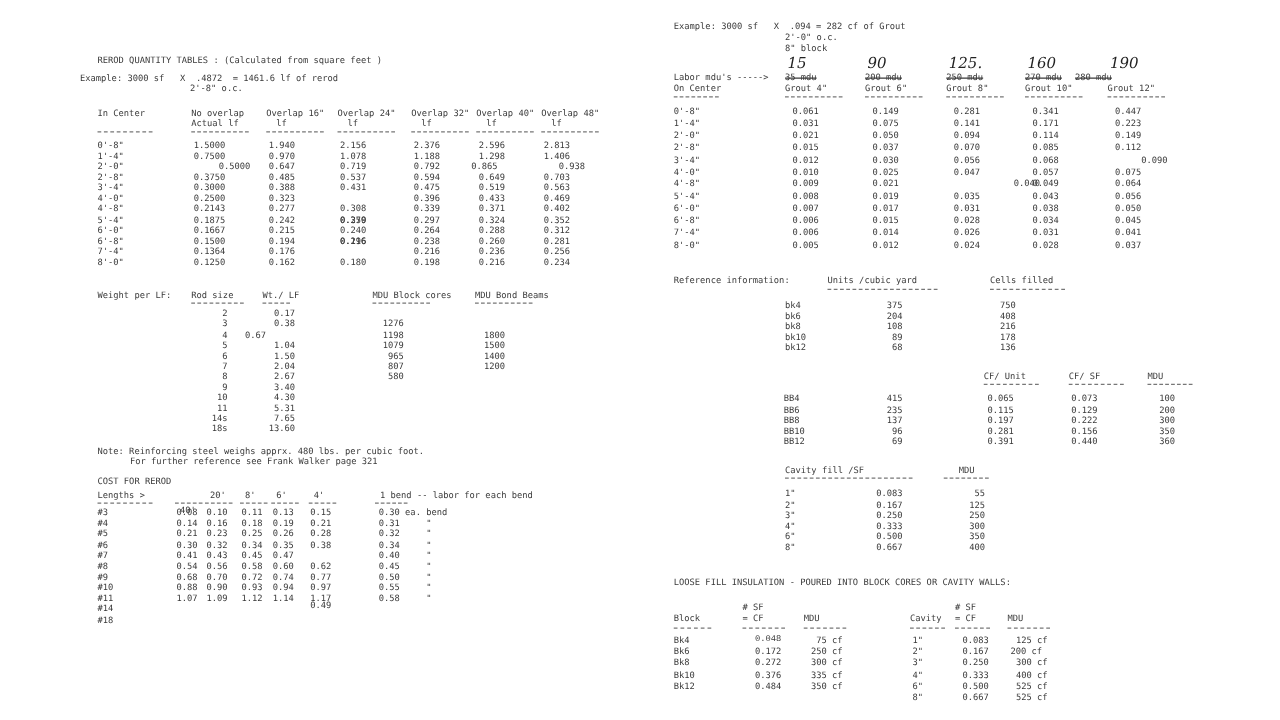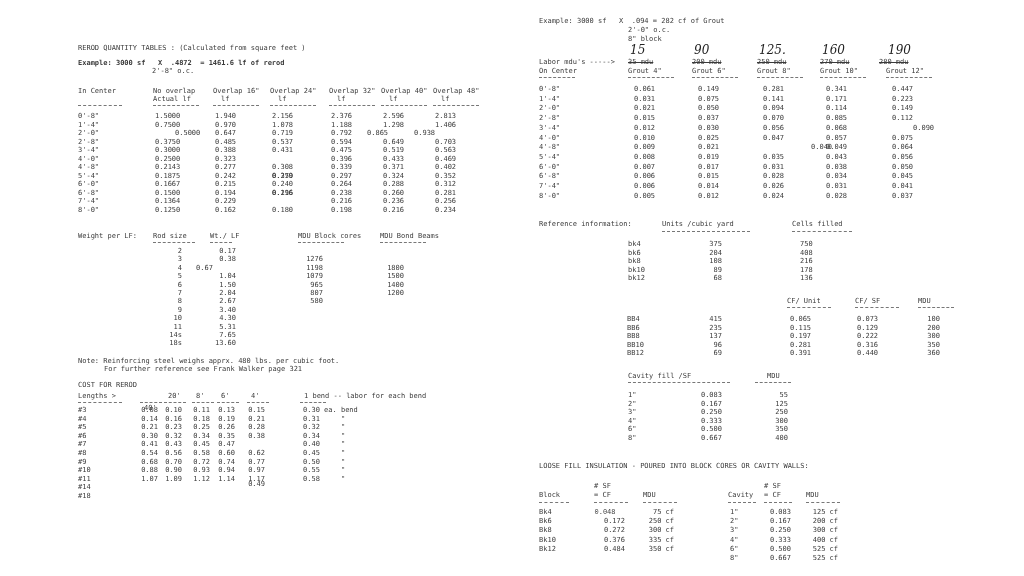--- a/index.html
+++ b/index.html
@@ -7,21 +7,21 @@
          font-family:"DejaVu Sans Mono","Liberation Mono",monospace; color:#3a3a3a; }
   .abs { position:absolute; white-space:pre; font-size:7px; line-height:8.6px; }
   .dash { border-bottom:1px dashed #777; height:0; position:absolute; }
   .hand { font-family:"DejaVu Serif","Liberation Serif",serif; font-style:italic; font-size:12px; color:#222; position:absolute; }
   .strike { text-decoration:line-through; }
 </style>
 </head>
 <body>
 
 <div class="abs" style="left:78px;top:44px;">REROD QUANTITY TABLES : (Calculated from square feet )</div>
-<div class="abs" style="left:78px;top:59px;font-weight:bold;">Example: 3000 sf   X  .4872  = 1461.6 lf of rerod</div>
+<div class="abs" style="left:64px;top:59px;">Example: 3000 sf   X  .4872  = 1461.6 lf of rerod</div>
 <div class="abs" style="left:152px;top:67px;">2'-8" o.c.</div>
 
 <div id="overlap-table">
     <div class="abs" style="left: 78px; top: 87px;">In Center</div>
     <div class="abs" style="left: 78px; top: 95px;"></div>
     <div class="dash" style="left: 78px; top: 105px; width: 44px;"></div>
     <div class="abs" style="left: 153px; top: 87px;">No overlap</div>
     <div class="abs" style="left: 153px; top: 95px;">Actual lf</div>
     <div class="dash" style="left: 153px; top: 105px; width: 46px;"></div>
     <div class="abs" style="left: 213px; top: 87px;">Overlap 16"</div>
@@ -51,22 +51,22 @@
     <div class="abs" style="left: 215px; top: 120.5px;">0.970</div>
     <div class="abs" style="left: 272px; top: 120.5px;">1.078</div>
     <div class="abs" style="left: 331px; top: 120.5px;">1.188</div>
     <div class="abs" style="left: 383px; top: 120.5px;">1.298</div>
     <div class="abs" style="left: 435px; top: 120.5px;">1.406</div>
     <div class="abs" style="left: 78px; top: 129px;">2'-0"</div>
     <div class="abs" style="left: 155px; top: 129px; padding-left: 20px;">0.5000</div>
     <div class="abs" style="left: 215px; top: 129px;">0.647</div>
     <div class="abs" style="left: 272px; top: 129px;">0.719</div>
     <div class="abs" style="left: 331px; top: 129px;">0.792</div>
-    <div class="abs" style="left: 367px; top: 129px;">0.865</div>
-    <div class="abs" style="left: 414px; top: 129px;">0.938</div>
+    <div class="abs" style="left: 377px; top: 129px;">0.865</div>
+    <div class="abs" style="left: 447px; top: 129px;">0.938</div>
     <div class="abs" style="left: 78px; top: 137.5px;">2'-8"</div>
     <div class="abs" style="left: 155px; top: 137.5px;">0.3750</div>
     <div class="abs" style="left: 215px; top: 137.5px;">0.485</div>
     <div class="abs" style="left: 272px; top: 137.5px;">0.537</div>
     <div class="abs" style="left: 331px; top: 137.5px;">0.594</div>
     <div class="abs" style="left: 383px; top: 137.5px;">0.649</div>
     <div class="abs" style="left: 435px; top: 137.5px;">0.703</div>
     <div class="abs" style="left: 78px; top: 146px;">3'-4"</div>
     <div class="abs" style="left: 155px; top: 146px;">0.3000</div>
     <div class="abs" style="left: 215px; top: 146px;">0.388</div>
@@ -104,21 +104,21 @@
     <div class="abs" style="left: 435px; top: 180px;">0.312</div>
     <div class="abs" style="left: 78px; top: 188.5px;">6'-8"</div>
     <div class="abs" style="left: 155px; top: 188.5px;">0.1500</div>
     <div class="abs" style="left: 215px; top: 188.5px;">0.194</div>
     <div class="abs" style="left: 272px; top: 188.5px;">0.216</div>
     <div class="abs" style="left: 331px; top: 188.5px;">0.238</div>
     <div class="abs" style="left: 383px; top: 188.5px;">0.260</div>
     <div class="abs" style="left: 435px; top: 188.5px;">0.281</div>
     <div class="abs" style="left: 78px; top: 197px;">7'-4"</div>
     <div class="abs" style="left: 155px; top: 197px;">0.1364</div>
-    <div class="abs" style="left: 215px; top: 197px;">0.229</div>
+    <div class="abs" style="left: 215px; top: 197px;">0.176</div>
     <div class="abs" style="left: 272px; top: 189px;">0.196</div>
     <div class="abs" style="left: 331px; top: 197px;">0.216</div>
     <div class="abs" style="left: 383px; top: 197px;">0.236</div>
     <div class="abs" style="left: 435px; top: 197px;">0.256</div>
     <div class="abs" style="left: 78px; top: 205.5px;">8'-0"</div>
     <div class="abs" style="left: 155px; top: 205.5px;">0.1250</div>
     <div class="abs" style="left: 215px; top: 205.5px;">0.162</div>
     <div class="abs" style="left: 272px; top: 205.5px;">0.180</div>
     <div class="abs" style="left: 331px; top: 205.5px;">0.198</div>
     <div class="abs" style="left: 383px; top: 205.5px;">0.216</div>
@@ -300,21 +300,21 @@
     <div class="dash" style="left: 692px; top: 77px; width: 46px;"></div>
     <div class="hand" style="left: 759px; top: 43px;">125.</div>
     <div class="abs strike" style="left: 757px; top: 58px;">250 mdu</div>
     <div class="abs" style="left: 757px; top: 67px;">Grout 8"</div>
     <div class="dash" style="left: 757px; top: 77px; width: 46px;"></div>
     <div class="hand" style="left: 822px; top: 43px;">160</div>
     <div class="abs strike" style="left: 820px; top: 58px;">270 mdu</div>
     <div class="abs" style="left: 820px; top: 67px;">Grout 10"</div>
     <div class="dash" style="left: 820px; top: 77px; width: 46px;"></div>
     <div class="hand" style="left: 888px; top: 43px;">190</div>
-    <div class="abs strike" style="left: 879px; top: 58px;">280 mdu</div>
+    <div class="abs strike" style="left: 860px; top: 58px;">280 mdu</div>
     <div class="abs" style="left: 886px; top: 67px;">Grout 12"</div>
     <div class="dash" style="left: 886px; top: 77px; width: 46px;"></div>
     <div class="dash" style="left: 539px; top: 77px; width: 36px;"></div>
     <div class="abs" style="left: 539px; top: 85px;">0'-8"</div>
     <div class="abs" style="left: 634px; top: 85px;">0.061</div>
     <div class="abs" style="left: 698px; top: 85px;">0.149</div>
     <div class="abs" style="left: 763px; top: 85px;">0.281</div>
     <div class="abs" style="left: 826px; top: 85px;">0.341</div>
     <div class="abs" style="left: 892px; top: 85px;">0.447</div>
     <div class="abs" style="left: 539px; top: 94.7px;">1'-4"</div>
@@ -426,21 +426,21 @@
     <div class="abs" style="left: 857px; top: 323.5px;">0.129</div>
     <div class="abs" style="left: 916px; top: 323.5px; width: 24px; text-align: right;">200</div>
     <div class="abs" style="left: 627px; top: 332px;">BB8</div>
     <div class="abs" style="left: 690px; top: 332px; width: 32px; text-align: right;">137</div>
     <div class="abs" style="left: 790px; top: 332px;">0.197</div>
     <div class="abs" style="left: 857px; top: 332px;">0.222</div>
     <div class="abs" style="left: 916px; top: 332px; width: 24px; text-align: right;">300</div>
     <div class="abs" style="left: 627px; top: 340.5px;">BB10</div>
     <div class="abs" style="left: 690px; top: 340.5px; width: 32px; text-align: right;">96</div>
     <div class="abs" style="left: 790px; top: 340.5px;">0.281</div>
-    <div class="abs" style="left: 857px; top: 340.5px;">0.316</div>
+    <div class="abs" style="left: 857px; top: 340.5px;">0.156</div>
     <div class="abs" style="left: 916px; top: 340.5px; width: 24px; text-align: right;">350</div>
     <div class="abs" style="left: 627px; top: 349px;">BB12</div>
     <div class="abs" style="left: 690px; top: 349px; width: 32px; text-align: right;">69</div>
     <div class="abs" style="left: 790px; top: 349px;">0.391</div>
     <div class="abs" style="left: 857px; top: 349px;">0.440</div>
     <div class="abs" style="left: 916px; top: 349px; width: 24px; text-align: right;">360</div>
   </div>
 <div id="cavity-table">
     <div class="abs" style="left: 628px; top: 372px;">Cavity fill /SF</div>
     <div class="dash" style="left: 628px; top: 382px; width: 102px;"></div>
@@ -471,21 +471,21 @@
     <div class="abs" style="left: 539px; top: 482px;"></div>
     <div class="abs" style="left: 539px; top: 491px;">Block</div>
     <div class="dash" style="left: 539px; top: 502px; width: 30px;"></div>
     <div class="abs" style="left: 594px; top: 482px;"># SF</div>
     <div class="abs" style="left: 594px; top: 491px;">= CF</div>
     <div class="dash" style="left: 594px; top: 502px; width: 34px;"></div>
     <div class="abs" style="left: 643px; top: 482px;"></div>
     <div class="abs" style="left: 643px; top: 491px;">MDU</div>
     <div class="dash" style="left: 643px; top: 502px; width: 34px;"></div>
     <div class="abs" style="left: 539px; top: 508px;">Bk4</div>
-    <div class="abs" style="left: 585px; top: 508px; width: 40px; text-align: center; font-family: Liberation Mono, monospace;">0.048</div>
+    <div class="abs" style="left: 585px; top: 508px; width: 40px; text-align: right; font-family: Liberation Mono, monospace;">0.048</div>
     <div class="abs" style="left: 640px; top: 508px; width: 34px; text-align: right;">75 cf</div>
     <div class="abs" style="left: 539px; top: 517.2px;">Bk6</div>
     <div class="abs" style="left: 585px; top: 517.2px; width: 40px; text-align: right;">0.172</div>
     <div class="abs" style="left: 640px; top: 517.2px; width: 34px; text-align: right;">250 cf</div>
     <div class="abs" style="left: 539px; top: 526.4px;">Bk8</div>
     <div class="abs" style="left: 585px; top: 526.4px; width: 40px; text-align: right;">0.272</div>
     <div class="abs" style="left: 640px; top: 526.4px; width: 34px; text-align: right;">300 cf</div>
     <div class="abs" style="left: 539px; top: 535.6px;">Bk10</div>
     <div class="abs" style="left: 585px; top: 535.6px; width: 40px; text-align: right;">0.376</div>
     <div class="abs" style="left: 640px; top: 535.6px; width: 34px; text-align: right;">335 cf</div>
@@ -499,21 +499,21 @@
     <div class="abs" style="left: 764px; top: 491px;">= CF</div>
     <div class="dash" style="left: 764px; top: 502px; width: 28px;"></div>
     <div class="abs" style="left: 806px; top: 482px;"></div>
     <div class="abs" style="left: 806px; top: 491px;">MDU</div>
     <div class="dash" style="left: 806px; top: 502px; width: 34px;"></div>
     <div class="abs" style="left: 730px; top: 508px;">1"</div>
     <div class="abs" style="left: 755px; top: 508px; width: 36px; text-align: right;">0.083</div>
     <div class="abs" style="left: 804px; top: 508px; width: 34px; text-align: right;">125 cf</div>
     <div class="abs" style="left: 730px; top: 517.2px;">2"</div>
     <div class="abs" style="left: 755px; top: 517.2px; width: 36px; text-align: right;">0.167</div>
-    <div class="abs" style="left: 804px; top: 517.2px; width: 34px; text-align: right;">200 cf</div>
+    <div class="abs" style="left: 804px; top: 517.2px; width: 34px; text-align: center;">200 cf</div>
     <div class="abs" style="left: 730px; top: 526.4px;">3"</div>
     <div class="abs" style="left: 755px; top: 526.4px; width: 36px; text-align: right;">0.250</div>
     <div class="abs" style="left: 804px; top: 526.4px; width: 34px; text-align: right;">300 cf</div>
     <div class="abs" style="left: 730px; top: 535.6px;">4"</div>
     <div class="abs" style="left: 755px; top: 535.6px; width: 36px; text-align: right;">0.333</div>
     <div class="abs" style="left: 804px; top: 535.6px; width: 34px; text-align: right;">400 cf</div>
     <div class="abs" style="left: 730px; top: 544.8px;">6"</div>
     <div class="abs" style="left: 755px; top: 544.8px; width: 36px; text-align: right;">0.500</div>
     <div class="abs" style="left: 804px; top: 544.8px; width: 34px; text-align: right;">525 cf</div>
     <div class="abs" style="left: 730px; top: 554px;">8"</div>

